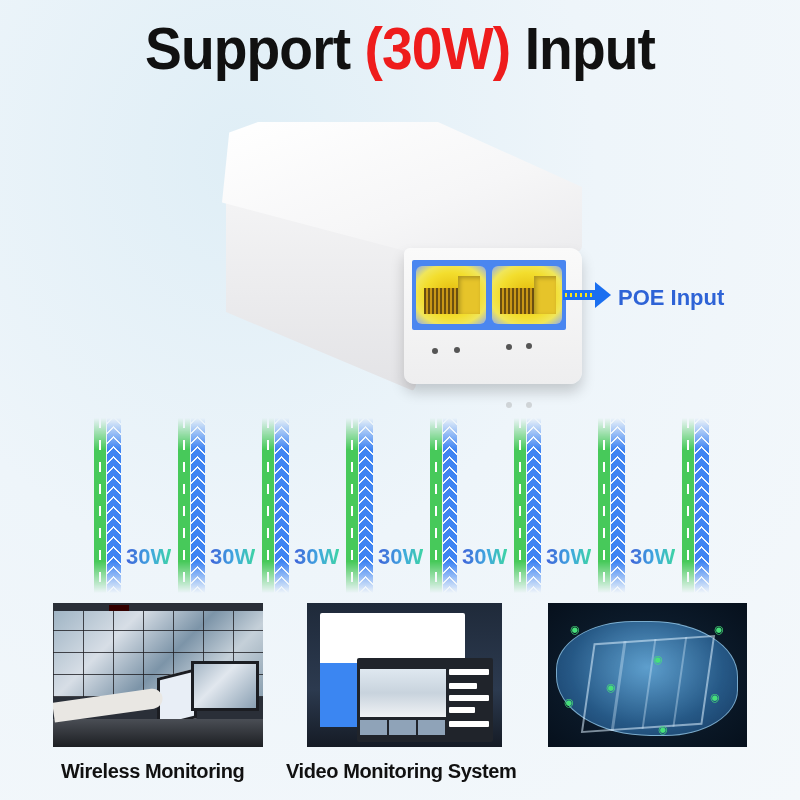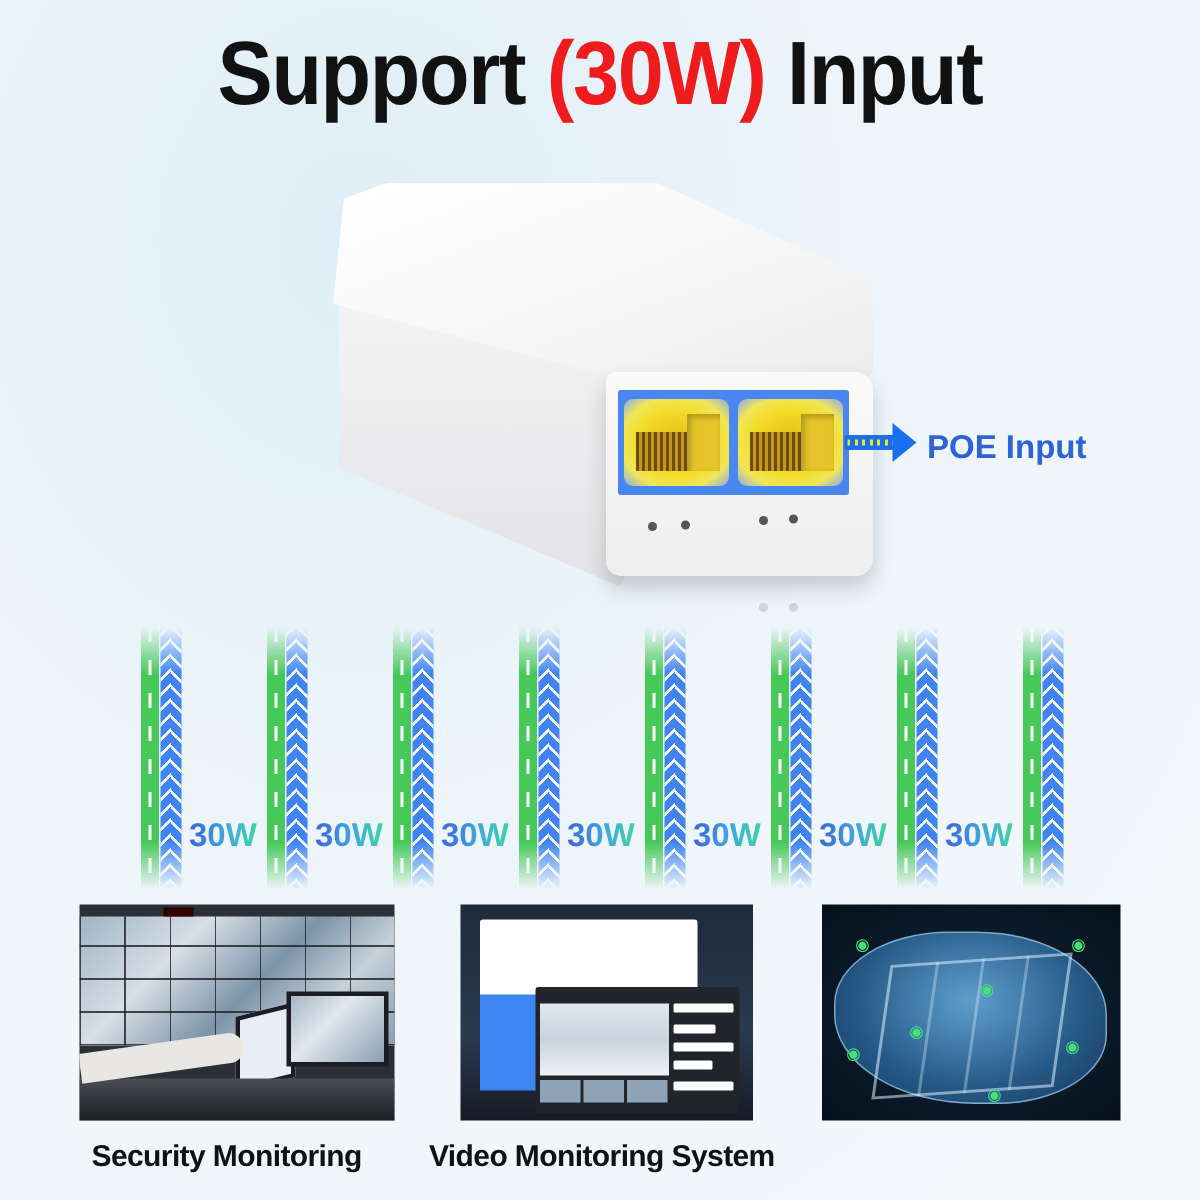--- a/index.html
+++ b/index.html
@@ -169,21 +169,21 @@
   <div class="watt" style="left:630px;">30W</div>
 
   <div class="app sec">
     <div class="wall"></div>
     <div class="clock"></div>
     <div class="mon-c"></div>
     <div class="mon-r"></div>
     <div class="desk"></div>
     <div class="arm"></div>
   </div>
-  <div class="app-caption" style="left:61px;">Security Monitoring</div>
+  <div class="app-caption" style="left:61px;">Wireless Monitoring</div>
 
   <div class="app vid">
     <div class="win1"></div>
     <div class="panel"></div>
     <div class="win2"></div>
     <div class="main-video"></div>
     <div class="thumb" style="left:53px;"></div>
     <div class="thumb" style="left:82px;"></div>
     <div class="thumb" style="left:111px;"></div>
     <div class="chat" style="top:66px;"></div>

